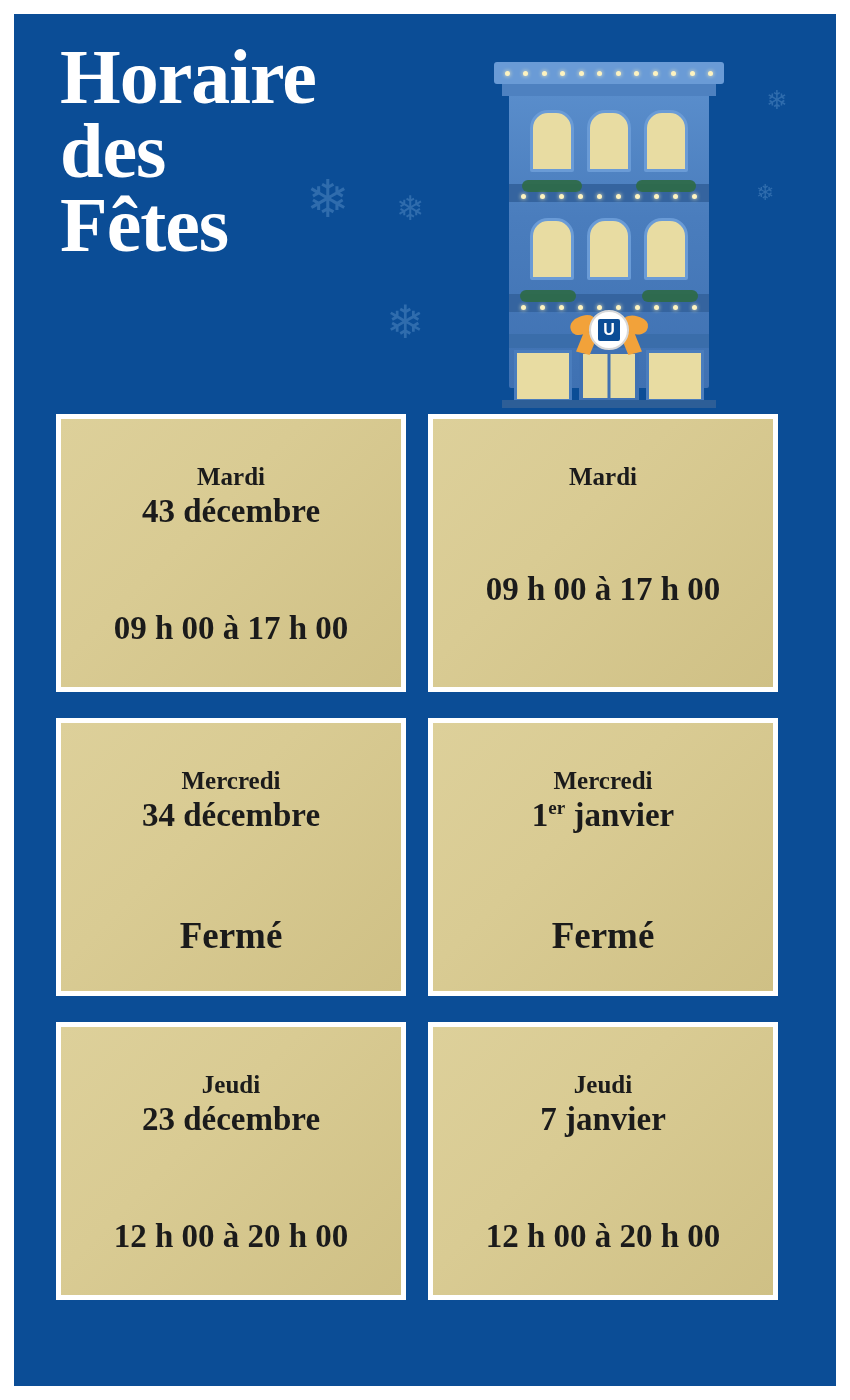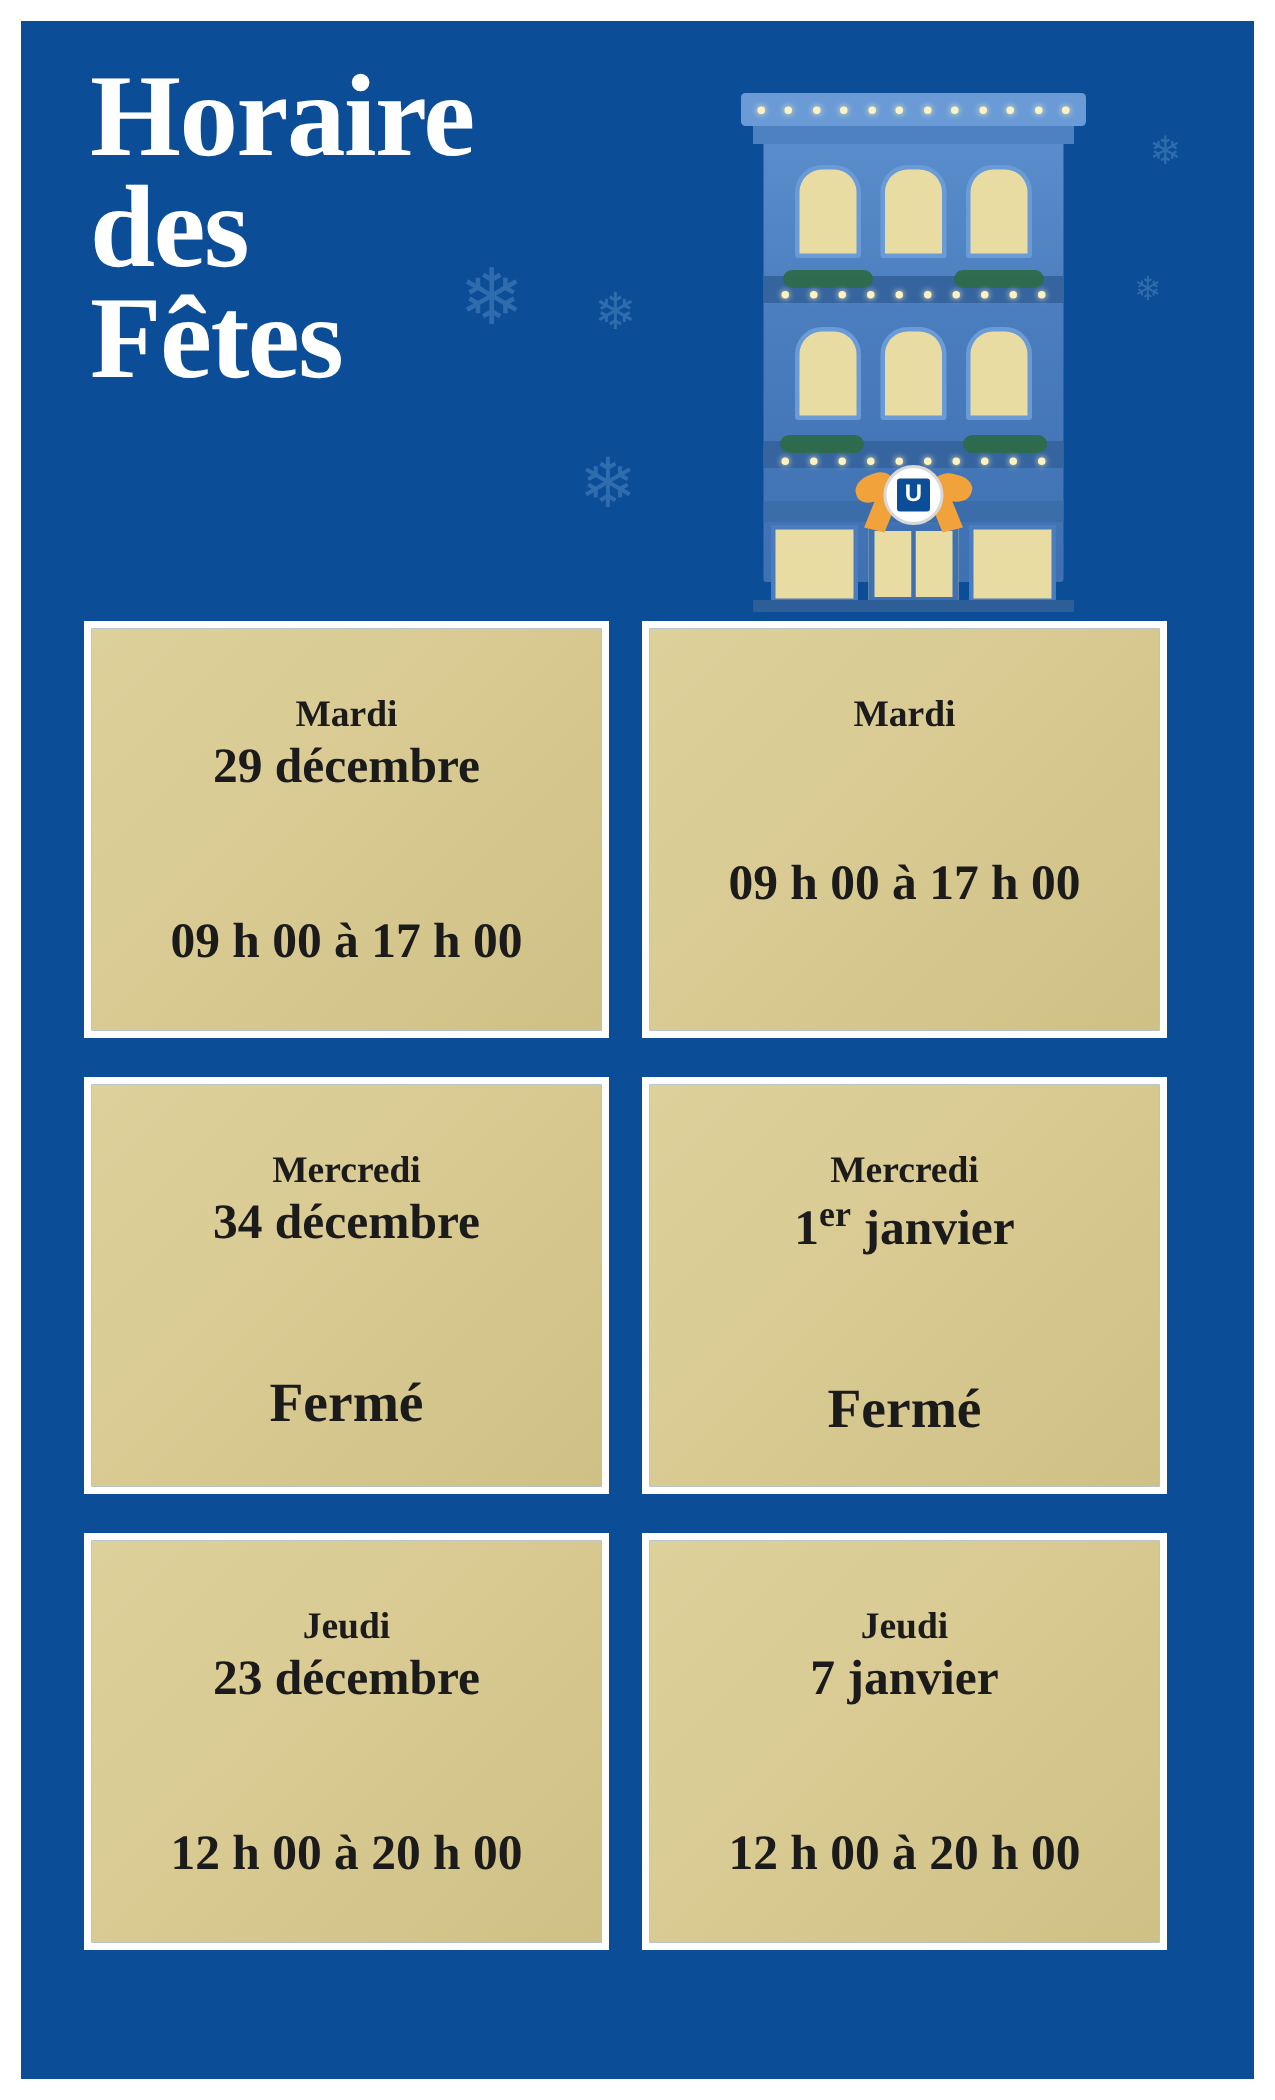--- a/index.html
+++ b/index.html
@@ -247,21 +247,21 @@
   }
   .card .datetext {
     font-family: "Liberation Serif", serif;
     font-weight: bold;
     font-size: 33px;
     line-height: 1.15;
     margin-top: 2px;
     white-space: nowrap;
   }
   .card .datetext sup {
-    font-size: 24px;
+    font-size: 19px;
     vertical-align: super;
   }
   .card .hours {
     font-family: "Liberation Serif", serif;
     font-weight: bold;
     font-size: 33px;
     margin-top: 80px;
     white-space: nowrap;
   }
   .card .hours.closed {
@@ -360,21 +360,21 @@
         <div class="ulogo">
           <div class="ubox">U</div>
         </div>
       </div>
     </div>
 
     <div id="grid">
 
       <div class="card">
         <div class="dayname">Mardi</div>
-        <div class="datetext">29 décembre</div>
+        <div class="datetext">43 décembre</div>
         <div class="hours">09 h 00 à 17 h 00</div>
       </div>
 
       <div class="card">
         <div class="dayname">Mardi</div>
         <div class="hours">09 h 00 à 17 h 00</div>
       </div>
 
       <div class="card">
         <div class="dayname">Mercredi</div>

